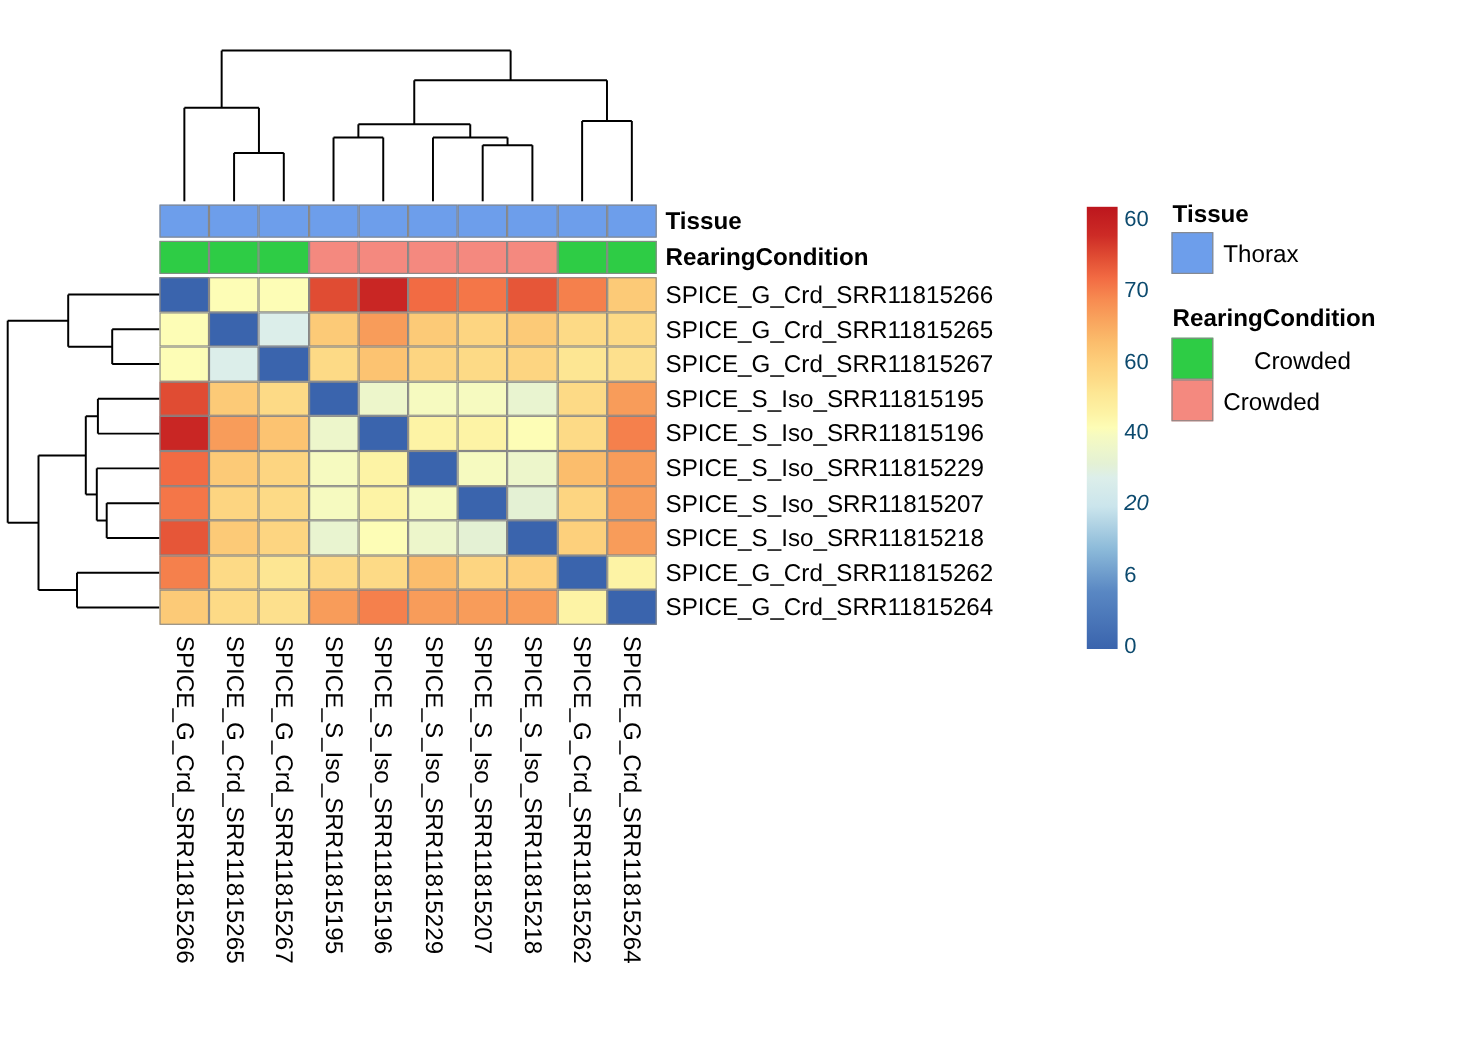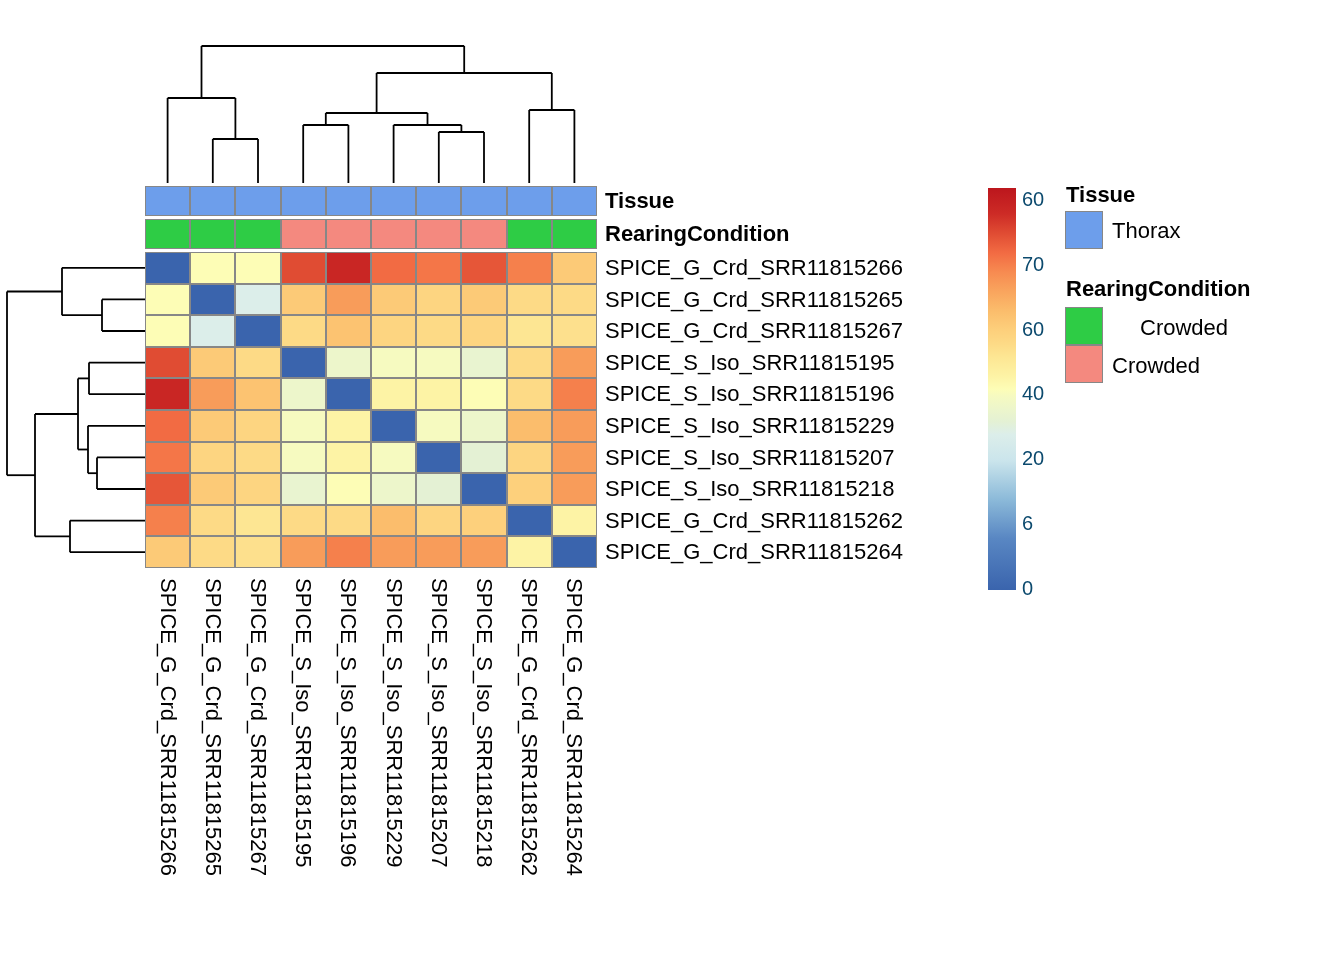--- a/index.html
+++ b/index.html
@@ -256,21 +256,21 @@
       <div class="collabel" style="left: 540.2px; top: 578px;">SPICE_G_Crd_SRR11815262</div>
       <div class="collabel" style="left: 585.4px; top: 578px;">SPICE_G_Crd_SRR11815264</div>
     </div>
 
   <div id="colorbar" style="left: 988px; top: 188px; width: 28px; height: 402px; background: linear-gradient(to top, rgb(58, 100, 173) 0%, rgb(89, 135, 195) 12.9%, rgb(140, 186, 217) 22.58%, rgb(203, 229, 236) 32.26%, rgb(220, 238, 234) 38.71%, rgb(228, 241, 212) 41.94%, rgb(237, 246, 203) 45.16%, rgb(246, 250, 192) 48.39%, rgb(253, 253, 182) 50%, rgb(253, 243, 165) 53.23%, rgb(253, 230, 147) 58.06%, rgb(253, 218, 134) 61.29%, rgb(253, 208, 124) 64.52%, rgb(251, 189, 108) 69.35%, rgb(249, 165, 94) 74.19%, rgb(247, 139, 81) 79.03%, rgb(242, 107, 67) 83.87%, rgb(224, 76, 51) 88.71%, rgb(205, 43, 38) 93.55%, rgb(188, 22, 29) 100%);"></div>
   <div id="cbar-ticks">
       <div class="cbar-tick" style="top: 187.968px;">60</div>
       <div class="cbar-tick" style="top: 252.806px;">70</div>
       <div class="cbar-tick" style="top: 317.645px;">60</div>
       <div class="cbar-tick" style="top: 382.484px;">40</div>
-      <div class="cbar-tick" style="top: 447.323px;">20</div>
+      <div class="cbar-tick" style="top: 447.323px; font-style: italic;">20</div>
       <div class="cbar-tick" style="top: 512.161px;">6</div>
       <div class="cbar-tick" style="top: 577px;">0</div>
     </div>
 
   <div class="legend-title" style="top:182px;">Tissue</div>
   <div class="legend-swatch" id="sw-thorax" style="top: 211px; background: rgb(109, 158, 235);"></div>
   <div class="legend-label" style="top:218px;">Thorax</div>
 
   <div class="legend-title" style="top:276px;">RearingCondition</div>
   <div class="legend-swatch" id="sw-crowded" style="top: 307px; background: rgb(46, 204, 69);"></div>

